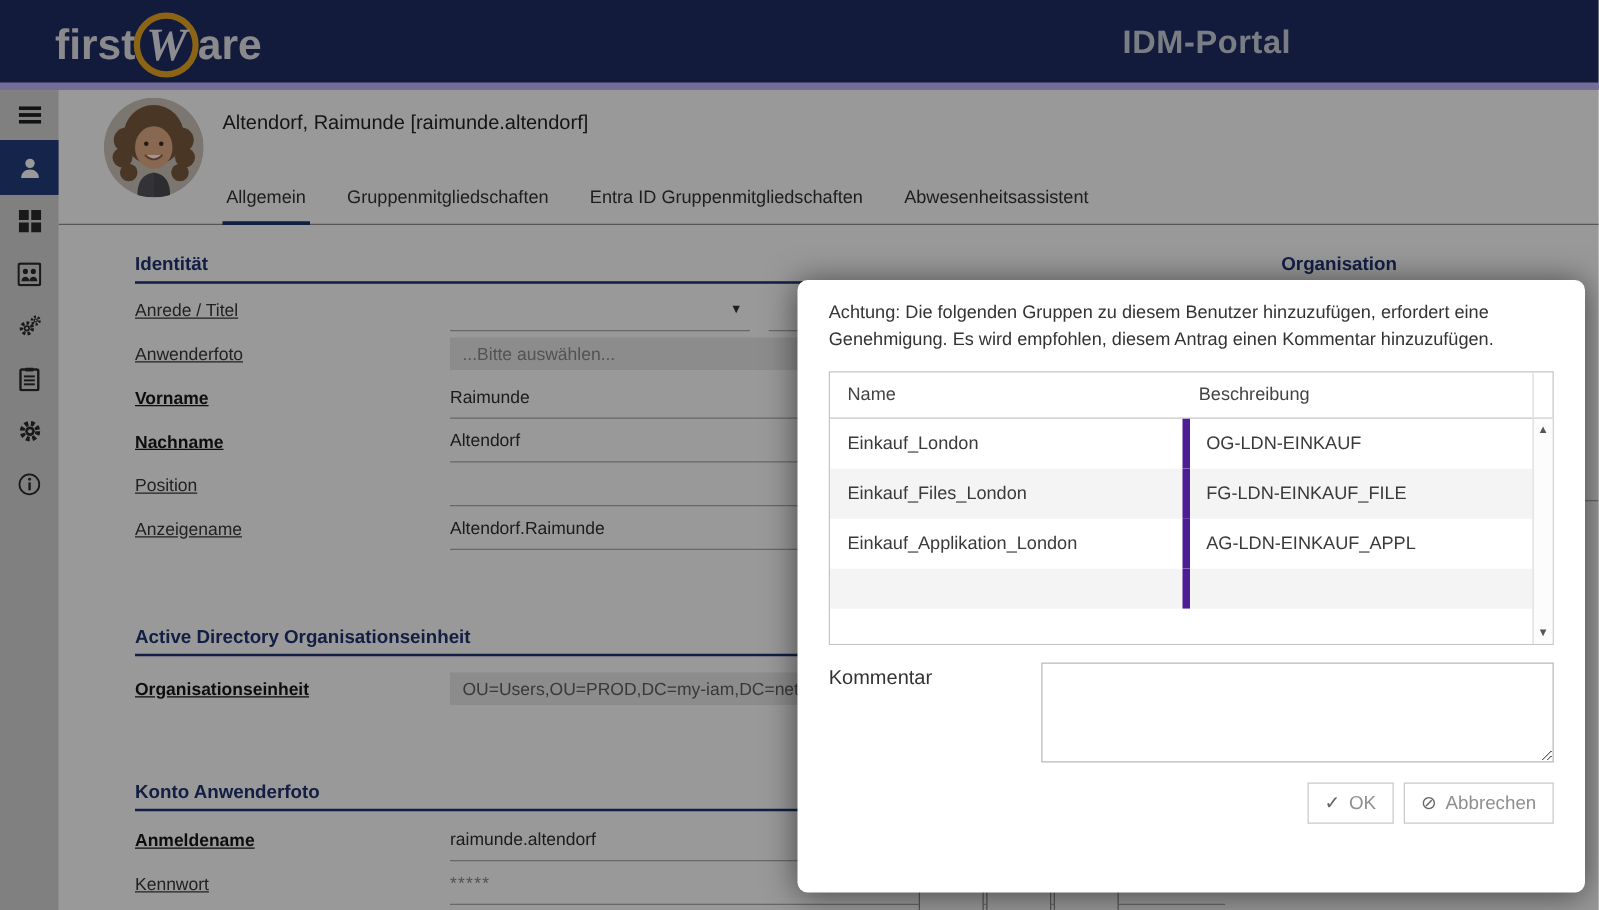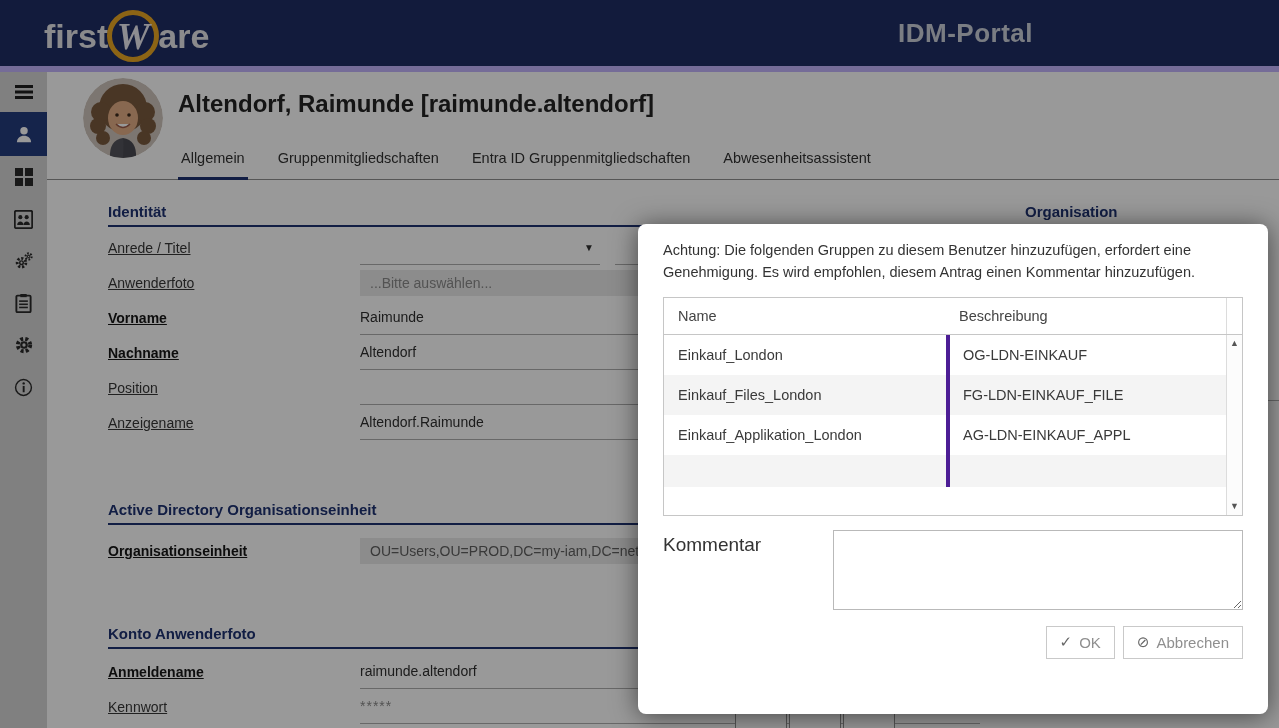--- a/index.html
+++ b/index.html
@@ -23,21 +23,21 @@
   .sidebar { position:absolute; left:0; top:72px; width:47px; height:656px; background:#d6d6d6; z-index:1; }
   .side-item { width:47px; height:42px; display:flex; align-items:center; justify-content:center; cursor:pointer; }
   .side-item.first { height:40px; }
   .side-item.selected { background:#243c7d; height:44px; }
   .side-item svg { display:block; }
 
   
   .content { position:absolute; left:47px; top:72px; width:1232px; height:656px; background:#ffffff; z-index:1; }
 
   .avatar { position:absolute; left:83px; top:78px; width:80px; height:80px; border-radius:50%; overflow:hidden; z-index:2;}
-  .profile-name { position:absolute; left:178px; top:90px; font-size:24px; font-weight:bold; color:#242424; z-index:2;}
+  .profile-name { position:absolute; left:178px; top:90px; font-size:16px; font-weight:normal; color:#242424; z-index:2;}
 
   .tabs { position:absolute; left:178px; top:141px; display:flex; gap:27px; z-index:2;}
   .tab { font-size:14.5px; color:#333; padding:9px 3px 11px 3px; cursor:pointer; }
   .tab.active { border-bottom:3px solid #1e3272; }
   .tabs-divider { position:absolute; left:47px; top:179px; width:1232px; height:1px; background:#8f8f8f; z-index:1;}
 
   .section { position:absolute; z-index:2; }
   .section-title { font-size:15px; font-weight:bold; color:#1e3272; padding-bottom:5px;
                    border-bottom:2px solid #1e3272; }
   .rows { margin-top:3px; }
@@ -82,28 +82,28 @@
   .gt-hc2 { flex:1; padding-left:13px; }
   .gt-hsc { width:16px; align-self:stretch; border-left:1px solid #dcdcdc; }
   .gt-bodywrap { flex:1; display:flex; min-height:0; }
   .gt-rows { flex:1; display:flex; flex-direction:column; }
   .gt-row { display:flex; height:40px; align-items:center; font-size:14.5px; color:#3a3a3a; flex:0 0 auto; }
   .gt-row.alt { background:#f4f4f4; }
   .gt-row.empty { height:32px; }
   .gt-filler { flex:1; background:#fff; }
   .gt-c1 { width:282px; padding-left:14px; align-self:stretch; display:flex; align-items:center; }
   .gt-c2 { flex:1; padding-left:13px; align-self:stretch; display:flex; align-items:center;
-           border-left:4px solid #4c1d95; }
+           border-left:6px solid #4c1d95; }
   .gt-scroll { width:16px; border-left:1px solid #dcdcdc; background:#fcfcfc;
                display:flex; flex-direction:column; justify-content:space-between; align-items:center;
                padding:4px 0; }
   .scroll-arrow { font-size:9px; color:#555; line-height:1; cursor:pointer; }
 
   .comment-row { margin-top:14px; display:flex; }
-  .comment-label { width:170px; font-size:19px; color:#333; padding-top:4px; }
+  .comment-label { width:170px; font-size:16px; color:#333; padding-top:4px; }
   .comment-box { flex:1; height:80px; border:1px solid #b9b9b9; resize:both; font-family:"Liberation Sans",sans-serif;
                  font-size:14px; color:#333; outline:none; }
   .btn-row { margin-top:16px; display:flex; justify-content:flex-end; gap:8px; }
   .dlg-btn { height:33px; background:#fff; border:1px solid #c9c9c9; color:#8f8f8f; font-size:15px;
              display:flex; align-items:center; gap:7px; padding:0 13px; cursor:pointer;
              font-family:"Liberation Sans",sans-serif; }
   .dlg-btn .ic { color:#666; font-size:15px; }
 </style>
 </head>
 <body>

